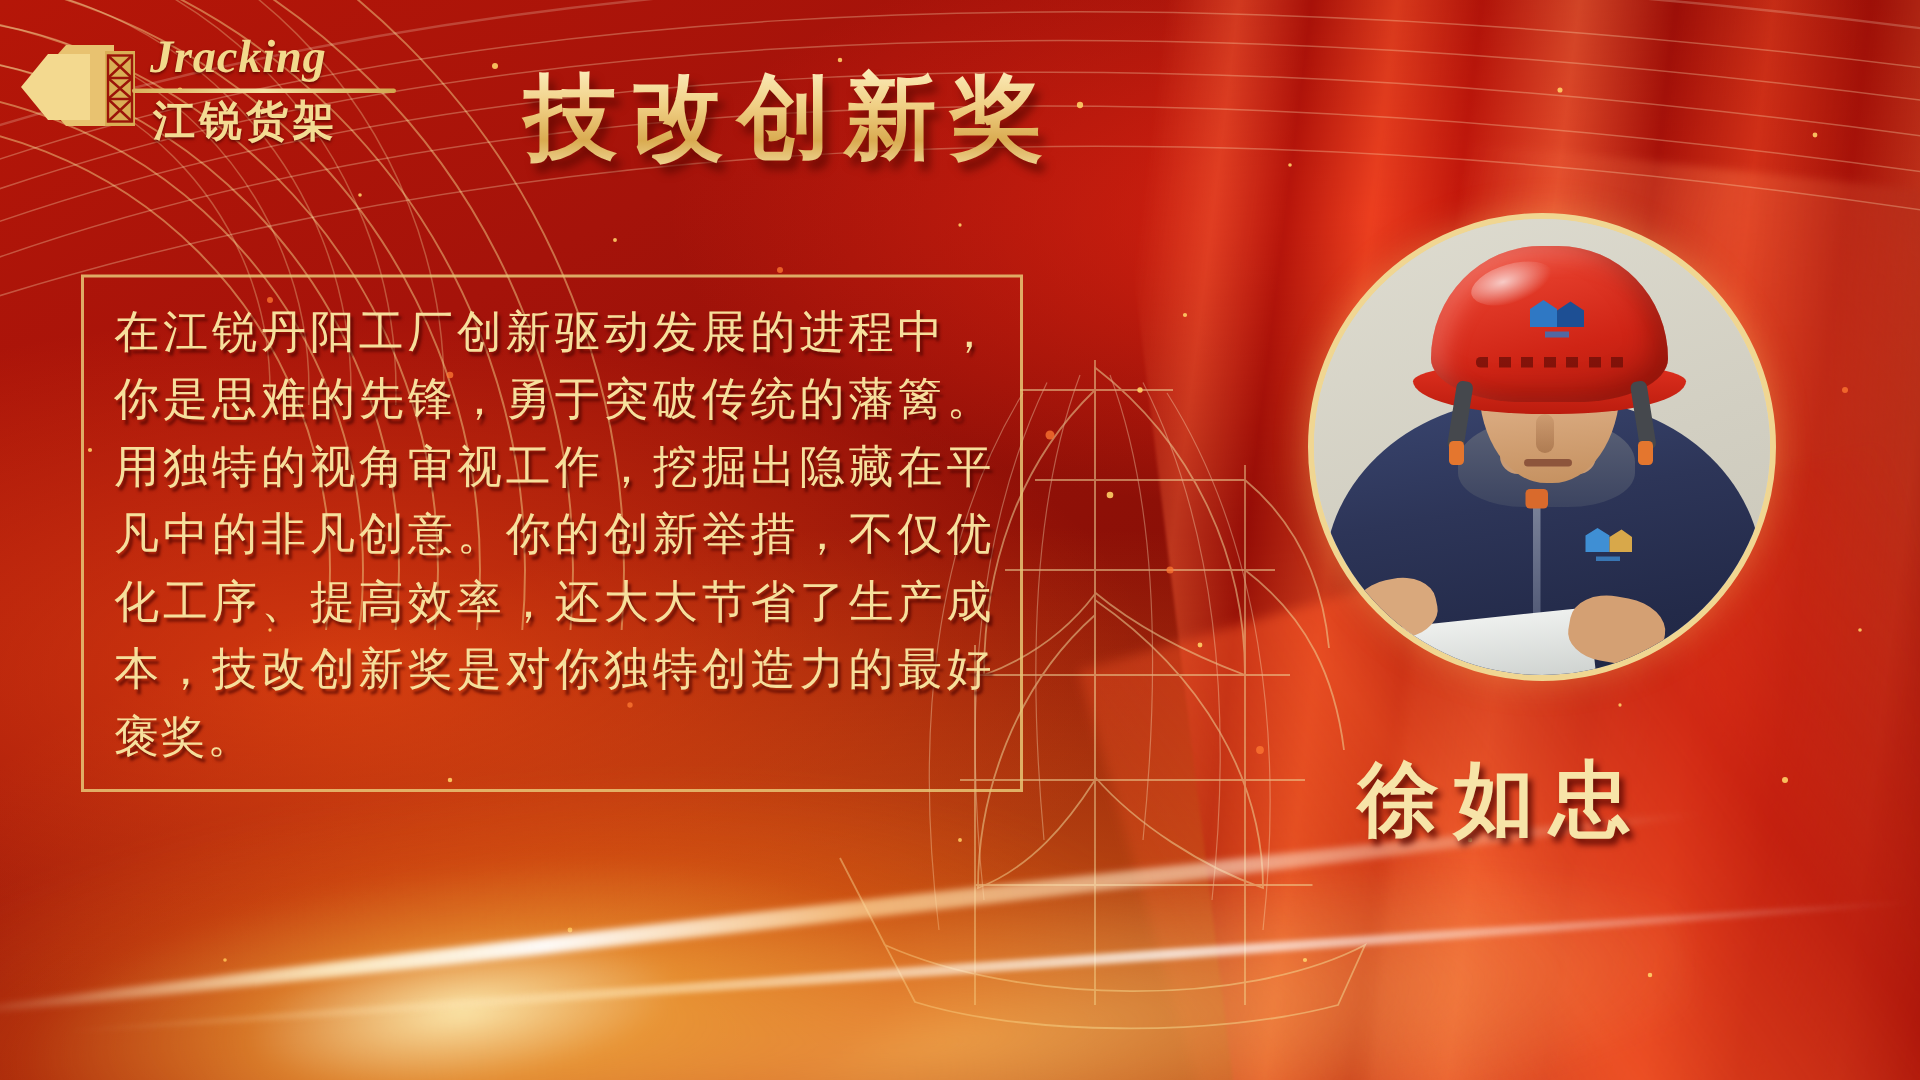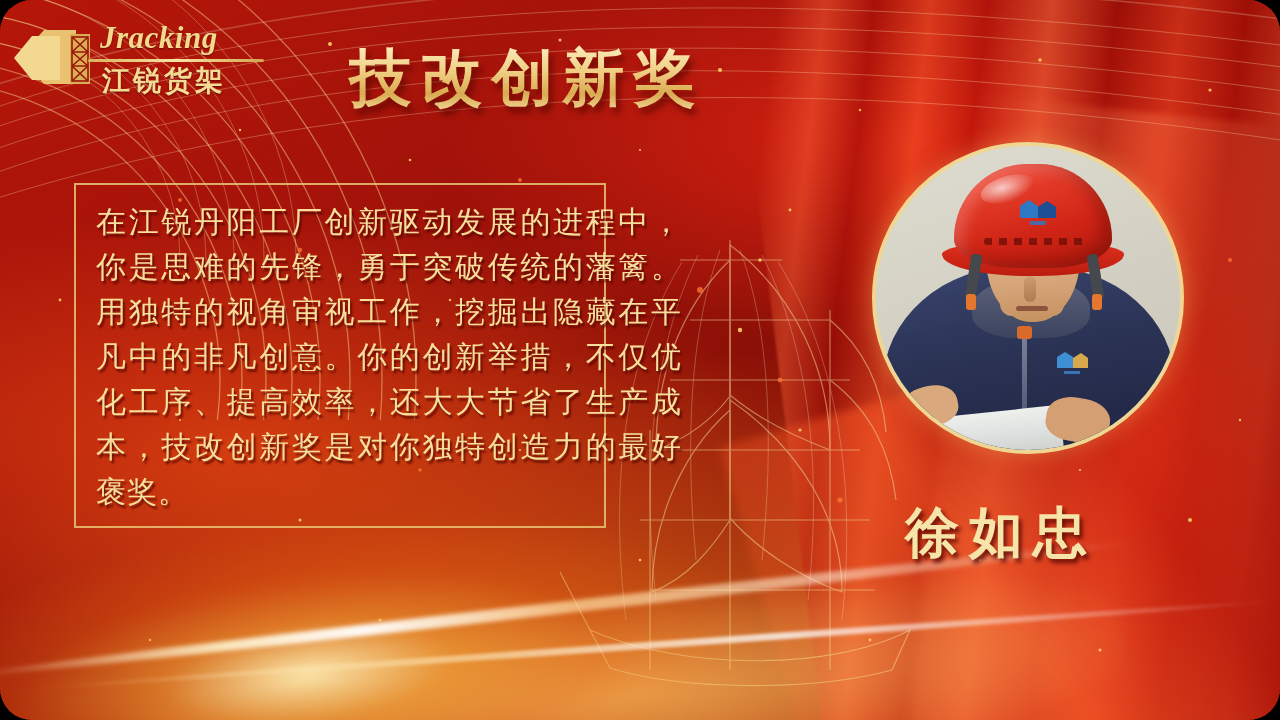--- a/index.html
+++ b/index.html
@@ -3,21 +3,20 @@
 <meta charset="utf-8">
 <style>
   html,body{margin:0;padding:0;background:#000;}
   body{font-family:"Liberation Sans",sans-serif;}
 
   .stage{
     position:relative;
     width:1280px;height:720px;
     overflow:hidden;
     background:#9c1206;
-    border-radius:32px;
   }
 
   
   .bg-base{
     position:absolute;inset:0;
     background:
       radial-gradient(ellipse 70% 55% at 18% 62%, rgba(255,90,20,.55) 0%, rgba(190,25,10,0) 60%),
       radial-gradient(ellipse 60% 45% at 72% 20%, rgba(240,40,20,.75) 0%, rgba(150,15,8,0) 62%),
       radial-gradient(ellipse 95% 75% at 50% 95%, rgba(255,140,30,.60) 0%, rgba(140,15,8,0) 62%),
       linear-gradient(150deg,#b51608 0%, #a5130a 26%, #8e1007 52%, #7d0e06 74%, #8c1106 100%);
@@ -137,22 +136,22 @@
     background:linear-gradient(180deg,#fdf0c2 0%, #f0cf84 40%, #d9ab51 72%, #f3dc9e 100%);
     -webkit-background-clip:text;background-clip:text;
     -webkit-text-fill-color:transparent;
     filter:drop-shadow(4px 6px 3px rgba(90,5,0,.70));
     line-height:72px;
     white-space:nowrap;
   }
 
   
   .citation-box{
-    position:absolute;left:74px;top:183px;
-    width:532px;height:345px;
+    position:absolute;left:54px;top:183px;
+    width:628px;height:345px;
     border:2px solid rgba(232,198,118,.85);
     box-sizing:border-box;
   }
   .citation-text{
     position:absolute;left:20px;top:14px;
     width:586px;
     font-family:"DejaVu Sans",sans-serif;
     font-size:30px;
     line-height:45px;
     letter-spacing:1px;

